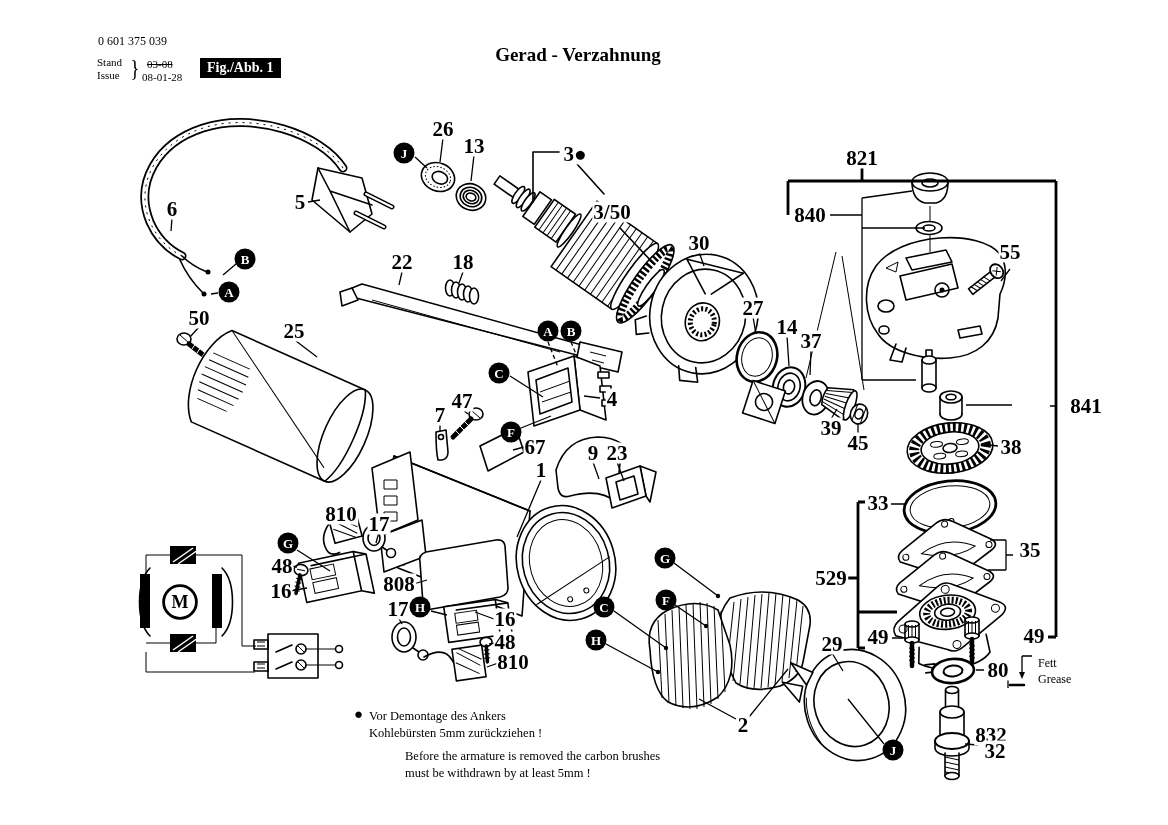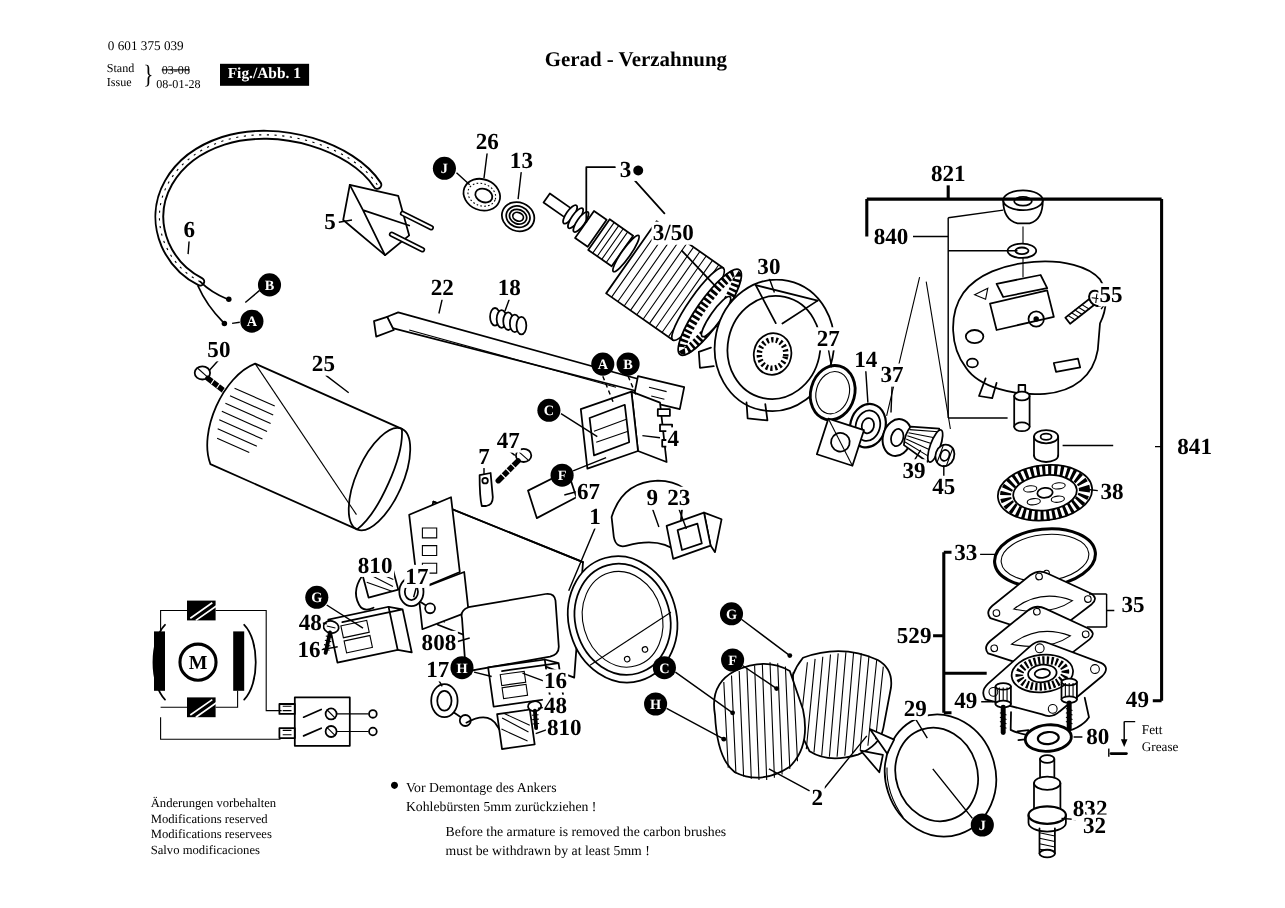--- a/index.html
+++ b/index.html
@@ -463,26 +463,20 @@
 <div class="txt hdr-stand">
   <div>Stand</div>
   <div>Issue</div>
 </div>
 <div class="txt hdr-brace">}</div>
 <div class="txt hdr-dateold">03-08</div>
 <div class="txt hdr-datenew">08-01-28</div>
 <div class="txt figbox">Fig./Abb. 1</div>
 <div class="txt title">Gerad - Verzahnung</div>
 
-<div class="txt mods">
-  <div>Änderungen vorbehalten</div>
-  <div>Modifications reserved</div>
-  <div>Modifications reservees</div>
-  <div>Salvo modificaciones</div>
-</div>
 <div class="txt note-bullet">●</div>
 <div class="txt note">
   <div>Vor Demontage des Ankers</div>
   <div>Kohlebürsten 5mm zurückziehen !</div>
 </div>
 <div class="txt note2">
   <div>Before the armature is removed the carbon brushes</div>
   <div>must be withdrawn by at least 5mm !</div>
 </div>
 <div class="txt grease-de">Fett</div>
@@ -507,21 +501,21 @@
       <div class="plabel" style="left: 858px; top: 443px;">45</div>
       <div class="plabel" style="left: 440px; top: 415px;">7</div>
       <div class="plabel" style="left: 462px; top: 401px;">47</div>
       <div class="plabel" style="left: 535px; top: 447px;">67</div>
       <div class="plabel" style="left: 541px; top: 470px;">1</div>
       <div class="plabel" style="left: 593px; top: 453px;">9</div>
       <div class="plabel" style="left: 617px; top: 453px;">23</div>
       <div class="plabel" style="left: 612px; top: 399px;">4</div>
       <div class="plabel" style="left: 862px; top: 158px;">821</div>
       <div class="plabel" style="left: 810px; top: 215px;">840</div>
-      <div class="plabel" style="left: 1010px; top: 268px; text-align: center;">55</div>
+      <div class="plabel" style="left: 1010px; top: 252px; text-align: center;">55</div>
       <div class="plabel" style="left: 1086px; top: 406px;">841</div>
       <div class="plabel" style="left: 1011px; top: 447px;">38</div>
       <div class="plabel" style="left: 878px; top: 503px;">33</div>
       <div class="plabel" style="left: 1030px; top: 550px;">35</div>
       <div class="plabel" style="left: 831px; top: 578px;">529</div>
       <div class="plabel" style="left: 878px; top: 637px;">49</div>
       <div class="plabel" style="left: 1034px; top: 636px;">49</div>
       <div class="plabel" style="left: 998px; top: 670px;">80</div>
       <div class="plabel" style="left: 832px; top: 644px;">29</div>
       <div class="plabel" style="left: 991px; top: 735px;">832</div>

